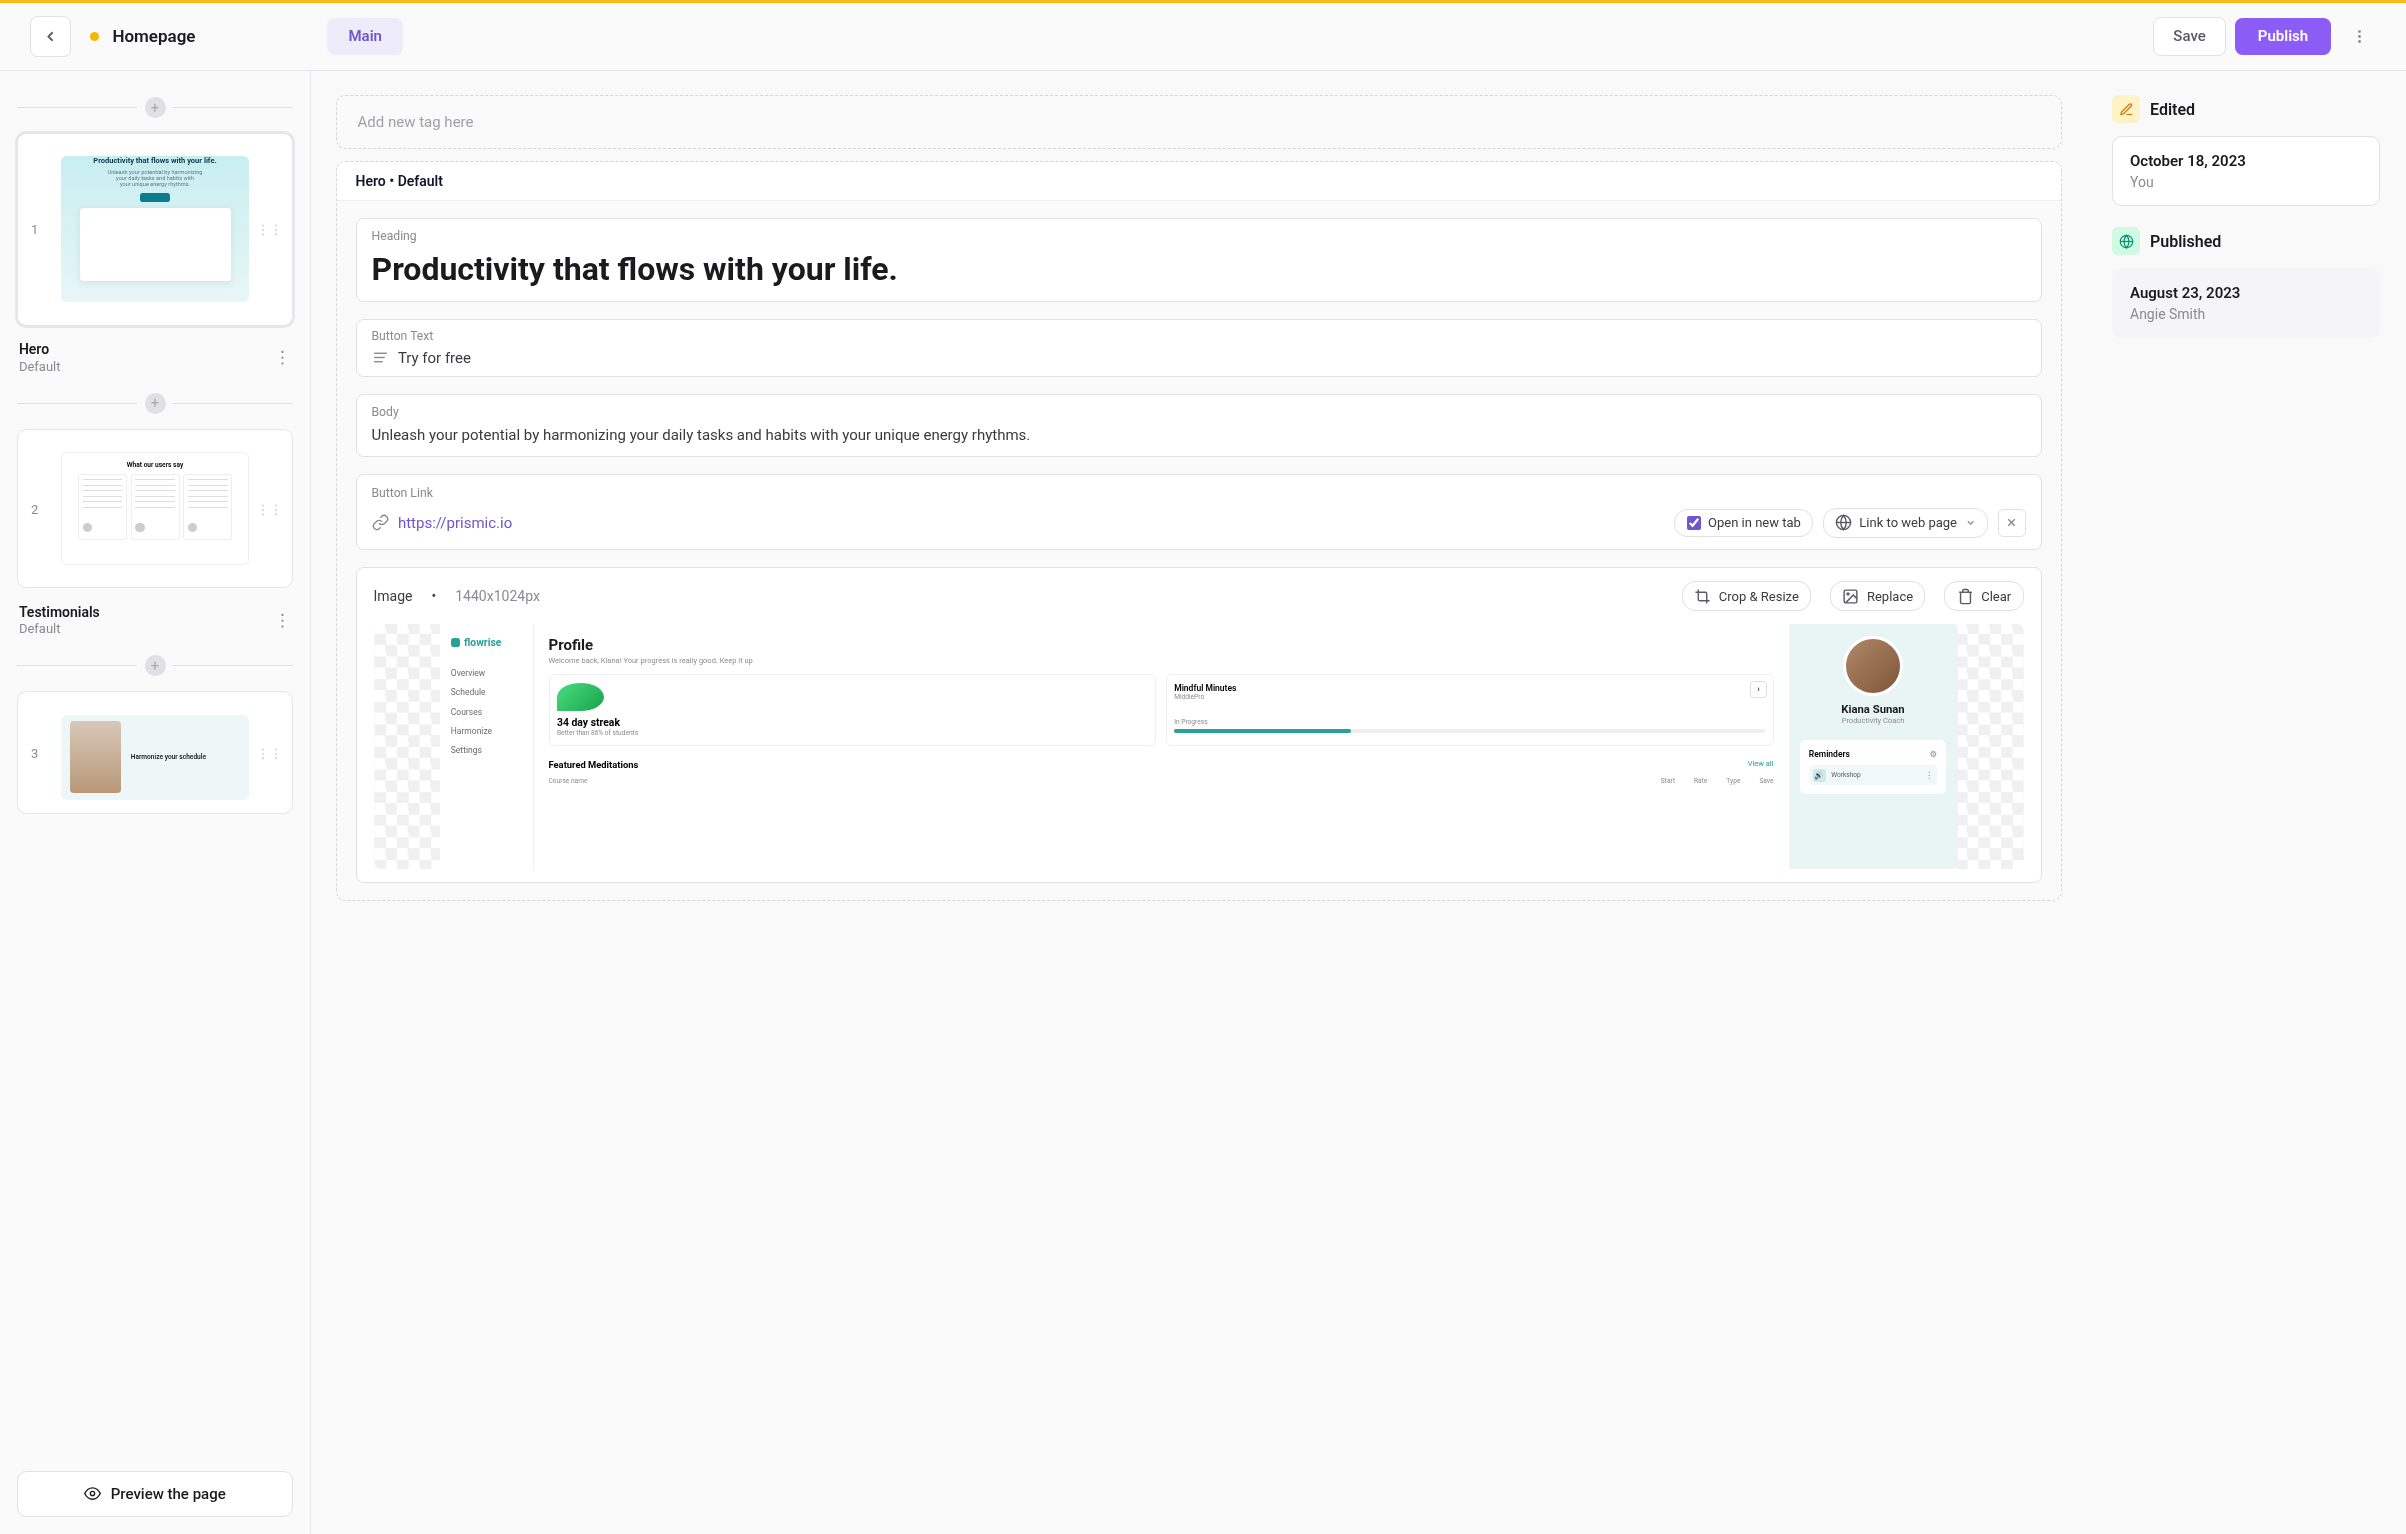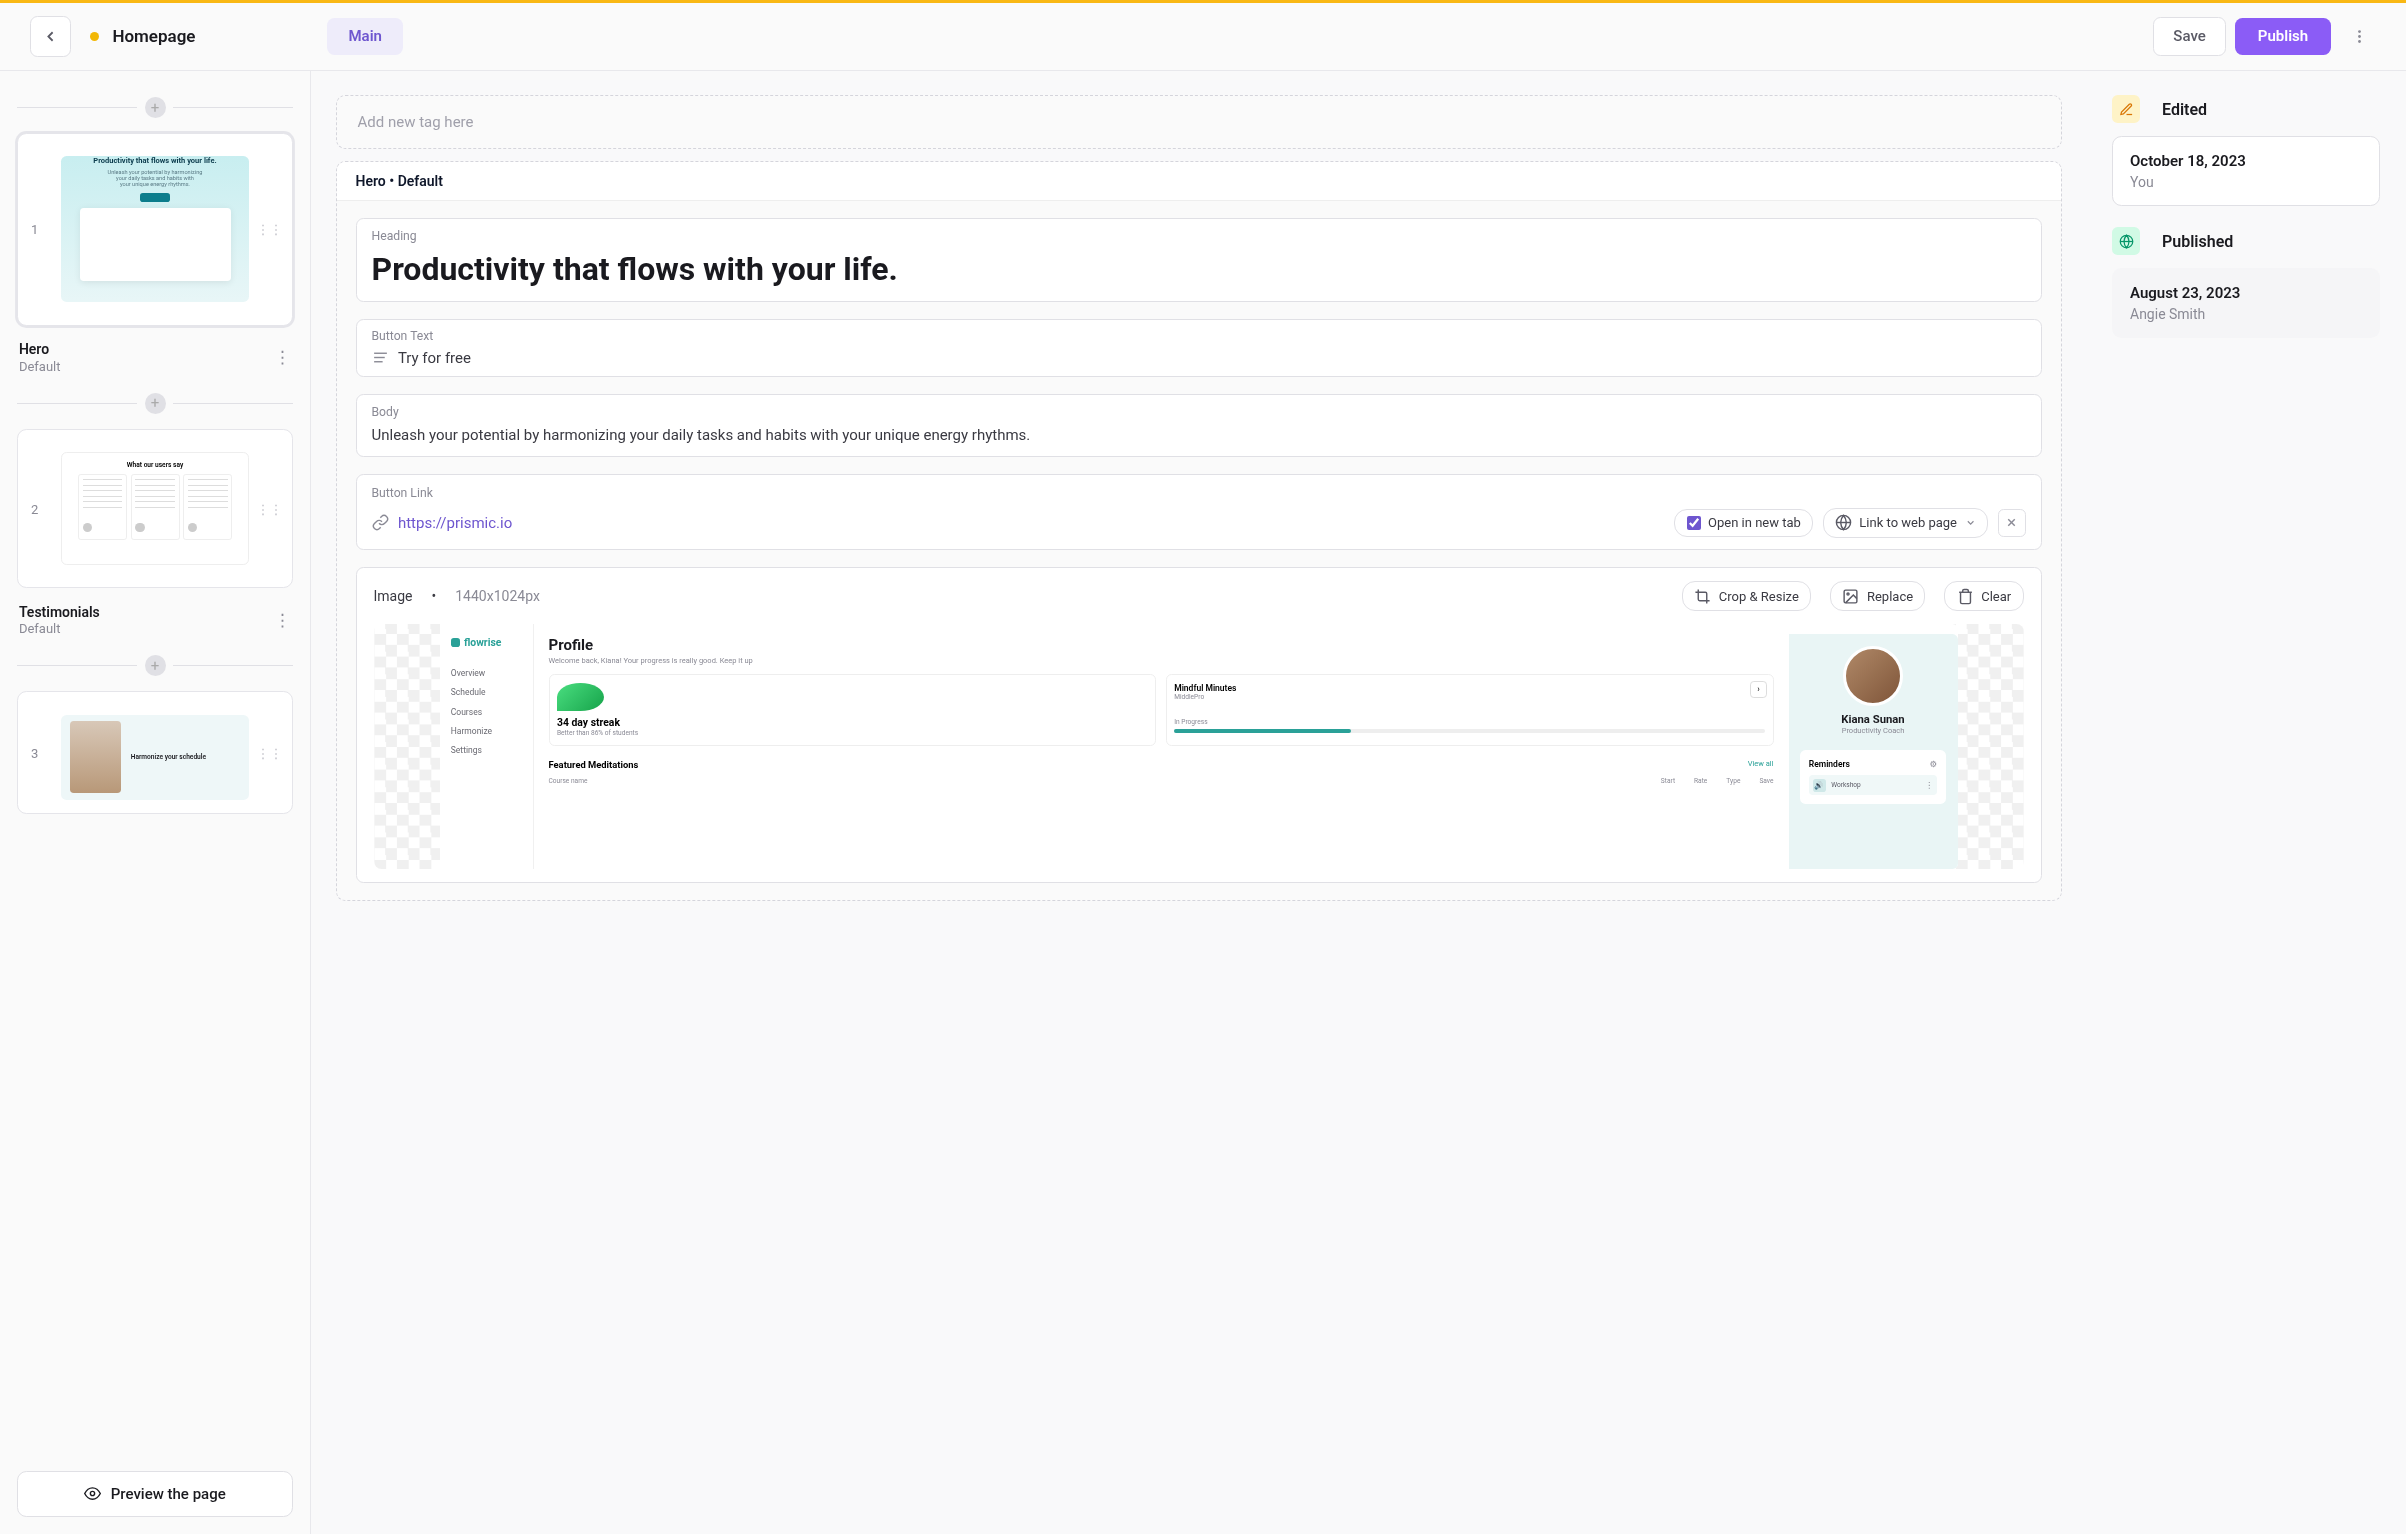--- a/index.html
+++ b/index.html
@@ -50,24 +50,24 @@
     .image-block { border: 0.9px solid #e0e0e5; border-radius: 7.5px; background: #fff; padding: 13px 17px; }
     .image-toolbar { display: flex; align-items: center; gap: 19px; }
     .image-title { font-size: 14px; color: #3a3a42; }
     .image-dims { color: #8a8a95; }
     .spacer { flex: 1; }
     .img-preview { margin-top: 13px; border-radius: 7.5px; overflow: hidden; background: repeating-conic-gradient(#f0f0f0 0% 25%, #fff 0% 50%) 50% / 22.6px 22.6px; height: 245px; position: relative; }
     .img-inner { position: absolute; left: 4%; right: 4%; top: 0; bottom: 0; background: #fff; border-radius: 5.6px; display: flex; }
     .img-sidebar { width: 94px; background: #fff; border-right: 0.9px solid #f0f0f0; padding: 11.3px; font-size: 8.5px; color: #6a6a72; }
     .img-sidebar div { margin-bottom: 9.4px; }
     .img-main { flex: 1; padding: 11.3px 15px; }
-    .img-profile { width: 169px; background: #e9f5f5; border-radius: 0 5.6px 5.6px 0; padding: 11.3px; display: flex; flex-direction: column; align-items: center; margin-top: 10px; }
+    .img-profile { width: 169px; background: #e9f5f5; border-radius: 0 5.6px 5.6px 0; padding: 11.3px; display: flex; flex-direction: column; align-items: center; }
     .avatar-big { width: 60px; height: 60px; border-radius: 50%; background: linear-gradient(135deg,#b08968,#7f5539); border: 3.8px solid #fff; margin-bottom: 7.5px; }
     .rightbar { width: 320px; padding: 24.5px 26px; }
-    .status-row { display: flex; align-items: center; gap: 22px; margin-bottom: 13px; }
+    .status-row { display: flex; align-items: center; gap: 10px; margin-bottom: 13px; }
     .status-icon { width: 28px; height: 28px; border-radius: 5.6px; display: flex; align-items: center; justify-content: center; }
     .status-icon.edited { background: #fef3c7; color: #d97706; }
     .status-icon.published { background: #d1fae5; color: #059669; }
     .status-label { font-size: 16px; font-weight: 600; color: #1a1a1f; }
     .status-card { border: 0.9px solid #e0e0e5; border-radius: 9.4px; padding: 15px 17px; margin-bottom: 21px; background: #fff; }
     .status-card.pub { background: #f5f5f7; border-color: transparent; }
     .status-date { font-size: 15px; font-weight: 600; color: #1a1a1f; margin-bottom: 3.8px; }
     .status-user { font-size: 14px; color: #8a8a95; }
     .icon { width: 17px; height: 17px; }
     .thumb-heading { font-size: 7.5px; font-weight: 700; text-align: center; color: #0b3b4c; margin-top: 9.4px; }

